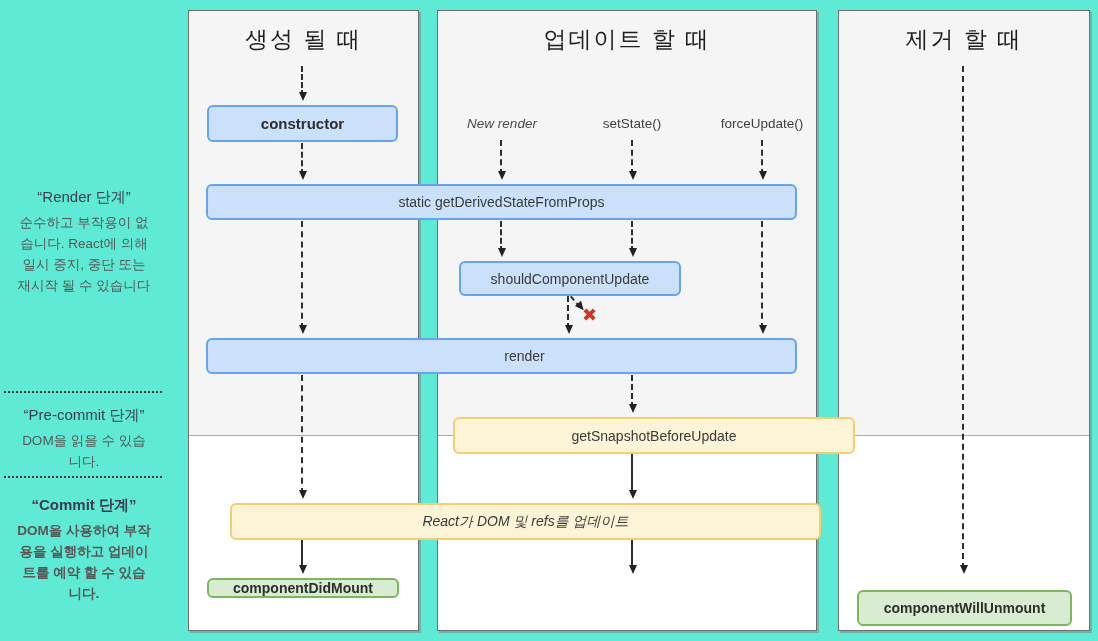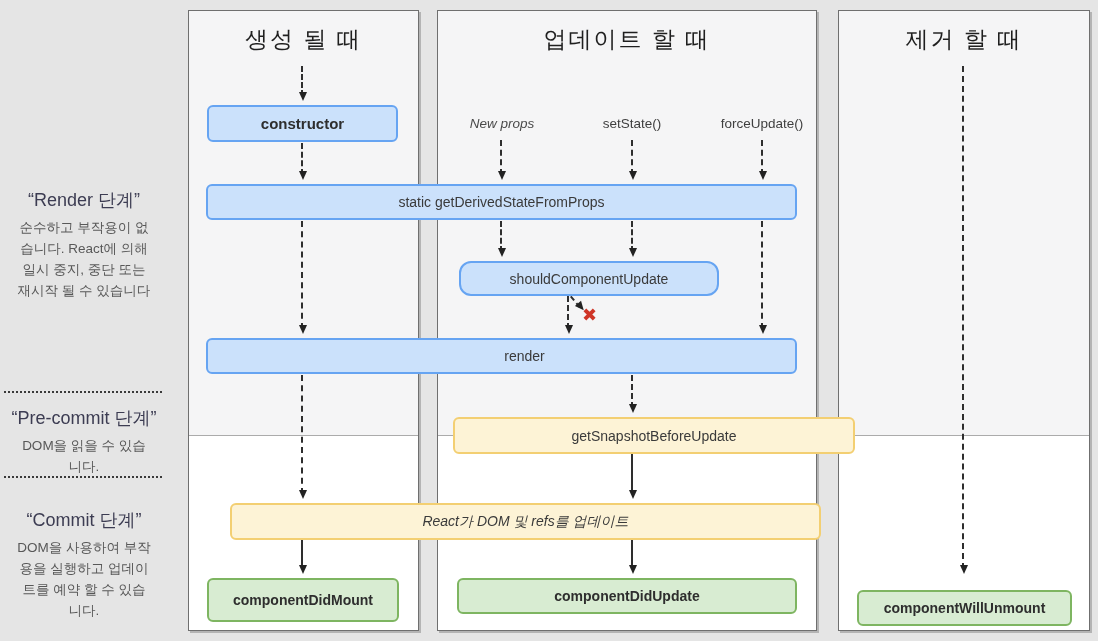--- a/index.html
+++ b/index.html
@@ -1,37 +1,37 @@
 <!DOCTYPE html>
 <html><head>
 <meta charset="utf-8">
 <style>
   html,body{margin:0;padding:0;background:#ffffff;}
   #stage{
     position:relative;width:1098px;height:641px;overflow:hidden;
-    background:#e5e5e5;font-family:"Liberation Sans","DejaVu Sans",sans-serif;
+    background:#5eead4;font-family:"Liberation Sans","DejaVu Sans",sans-serif;
     color:#2f2f2f;
   }
   
   .panel{
     position:absolute;top:10px;height:621px;background:#ffffff;
     border:1px solid #6f6f6f;box-shadow:2px 2px 0 rgba(120,120,120,0.45);
     box-sizing:border-box;
   }
   .panel .render-bg{
     position:absolute;top:0;left:0;right:0;height:424px;
     background:#f5f5f6;border-bottom:1px solid #ababab;
   }
   .col-title{
     position:absolute;top:24px;text-align:center;font-size:23px;
     letter-spacing:2px;color:#1f1f1f;
   }
   
   .phase{position:absolute;left:2px;width:164px;text-align:center;}
-  .phase-title{font-size:18px;color:#3c3c52;margin-bottom:5px;}
+  .phase-title{font-size:15px;color:#3c3c52;margin-bottom:5px;}
   .phase-desc{font-size:13.5px;line-height:21px;color:#585858;white-space:pre-line;}
   .phase-sep{position:absolute;left:4px;width:158px;border-top:2px dotted #3a3a3a;height:0;}
   
   .node{
     position:absolute;box-sizing:border-box;border-radius:6px;
     display:flex;align-items:center;justify-content:center;
     font-size:14px;color:#3a3a3a;text-align:right;
   }
   .node.blue  {background:#cbe1fb;border:2px solid #66a4f2;}
   .node.yellow{background:#fdf3d6;border:2px solid #f3cf72;}
@@ -78,29 +78,29 @@
 일시 중지, 중단 또는
 재시작 될 수 있습니다</div>
   </div>
   <div class="phase-sep" style="top:391px;"></div>
   <div class="phase" style="top:406px;">
     <div class="phase-title">“Pre-commit 단계”</div>
     <div class="phase-desc">DOM을 읽을 수 있습
 니다.</div>
   </div>
   <div class="phase-sep" style="top:476px;"></div>
-  <div class="phase" style="top:508px;">
+  <div class="phase" style="top:496px;font-weight:bold;">
     <div class="phase-title">“Commit 단계”</div>
     <div class="phase-desc">DOM을 사용하여 부작
 용을 실행하고 업데이
 트를 예약 할 수 있습
 니다.</div>
   </div>
 
-  <div class="trigger italic" style="left:442px;top:116px;">New props</div>
+  <div class="trigger italic" style="left:442px;top:116px;">New render</div>
   <div class="trigger" style="left:572px;top:116px;">setState()</div>
   <div class="trigger" style="left:702px;top:116px;">forceUpdate()</div>
 
   <div class="arr dashed" style="left:301px;top:66px;height:30px;"></div>
   <div class="arr dashed" style="left:301px;top:143px;height:32px;"></div>
   <div class="arr dashed" style="left:301px;top:221px;height:108px;"></div>
   <div class="arr dashed" style="left:301px;top:375px;height:119px;"></div>
   <div class="arr solid" style="left:301px;top:540px;height:29px;"></div>
 
   <div class="arr dashed" style="left:500px;top:140px;height:35px;"></div>
@@ -115,27 +115,26 @@
   <div class="arr dashed" style="left:631px;top:375px;height:33px;"></div>
   <div class="arr solid" style="left:631px;top:454px;height:40px;"></div>
   <div class="arr solid" style="left:631px;top:540px;height:29px;"></div>
 
   <div class="arr dashed" style="left:962px;top:66px;height:503px;"></div>
 
   <div class="node blue bold" style="left:207px;top:105px;width:191px;height:37px;">constructor</div>
 
   <div class="node blue" style="left:206px;top:184px;width:591px;height:36px;">static getDerivedStateFromProps</div>
 
-  <div class="node blue" style="left:459px;top:261px;width:260px;height:35px;border-radius:12px;">shouldComponentUpdate</div>
+  <div class="node blue" style="left:459px;top:261px;width:222px;height:35px;">shouldComponentUpdate</div>
 
   <div class="node blue" style="left:206px;top:338px;width:591px;height:36px;padding-left:46px;">render</div>
 
   <div class="node yellow" style="left:453px;top:417px;width:402px;height:37px;">getSnapshotBeforeUpdate</div>
 
   <div class="node yellow italic" style="left:206px;top:503px;width:591px;height:37px;">React가 DOM 및 refs를 업데이트</div>
 
-  <div class="node green" style="left:207px;top:578px;width:192px;height:44px;">componentDidMount</div>
+  <div class="node green" style="left:207px;top:578px;width:192px;height:20px;">componentDidMount</div>
 
-  <div class="node green" style="left:457px;top:578px;width:340px;height:36px;">componentDidUpdate</div>
 
   <div class="node green" style="left:857px;top:590px;width:215px;height:36px;">componentWillUnmount</div>
 
 </div>
 
 </body></html>

